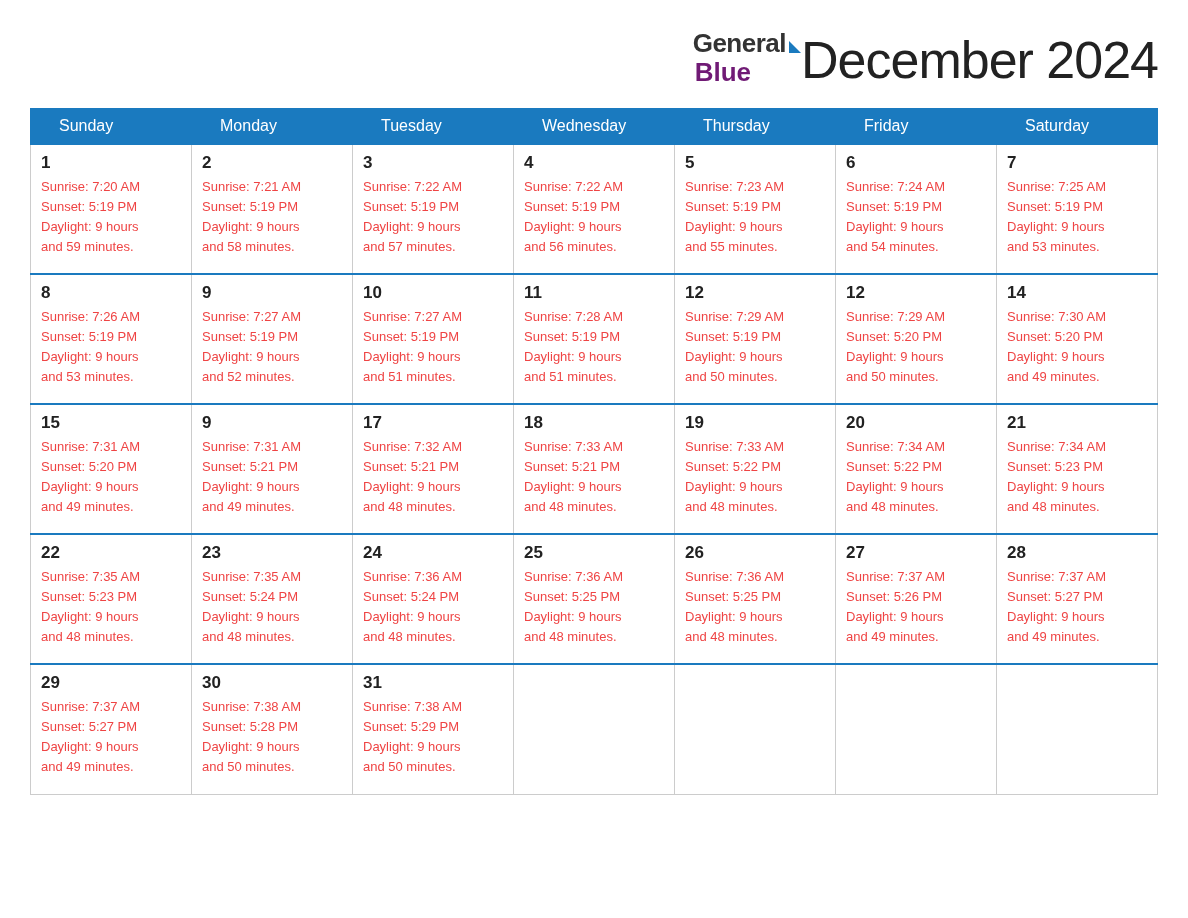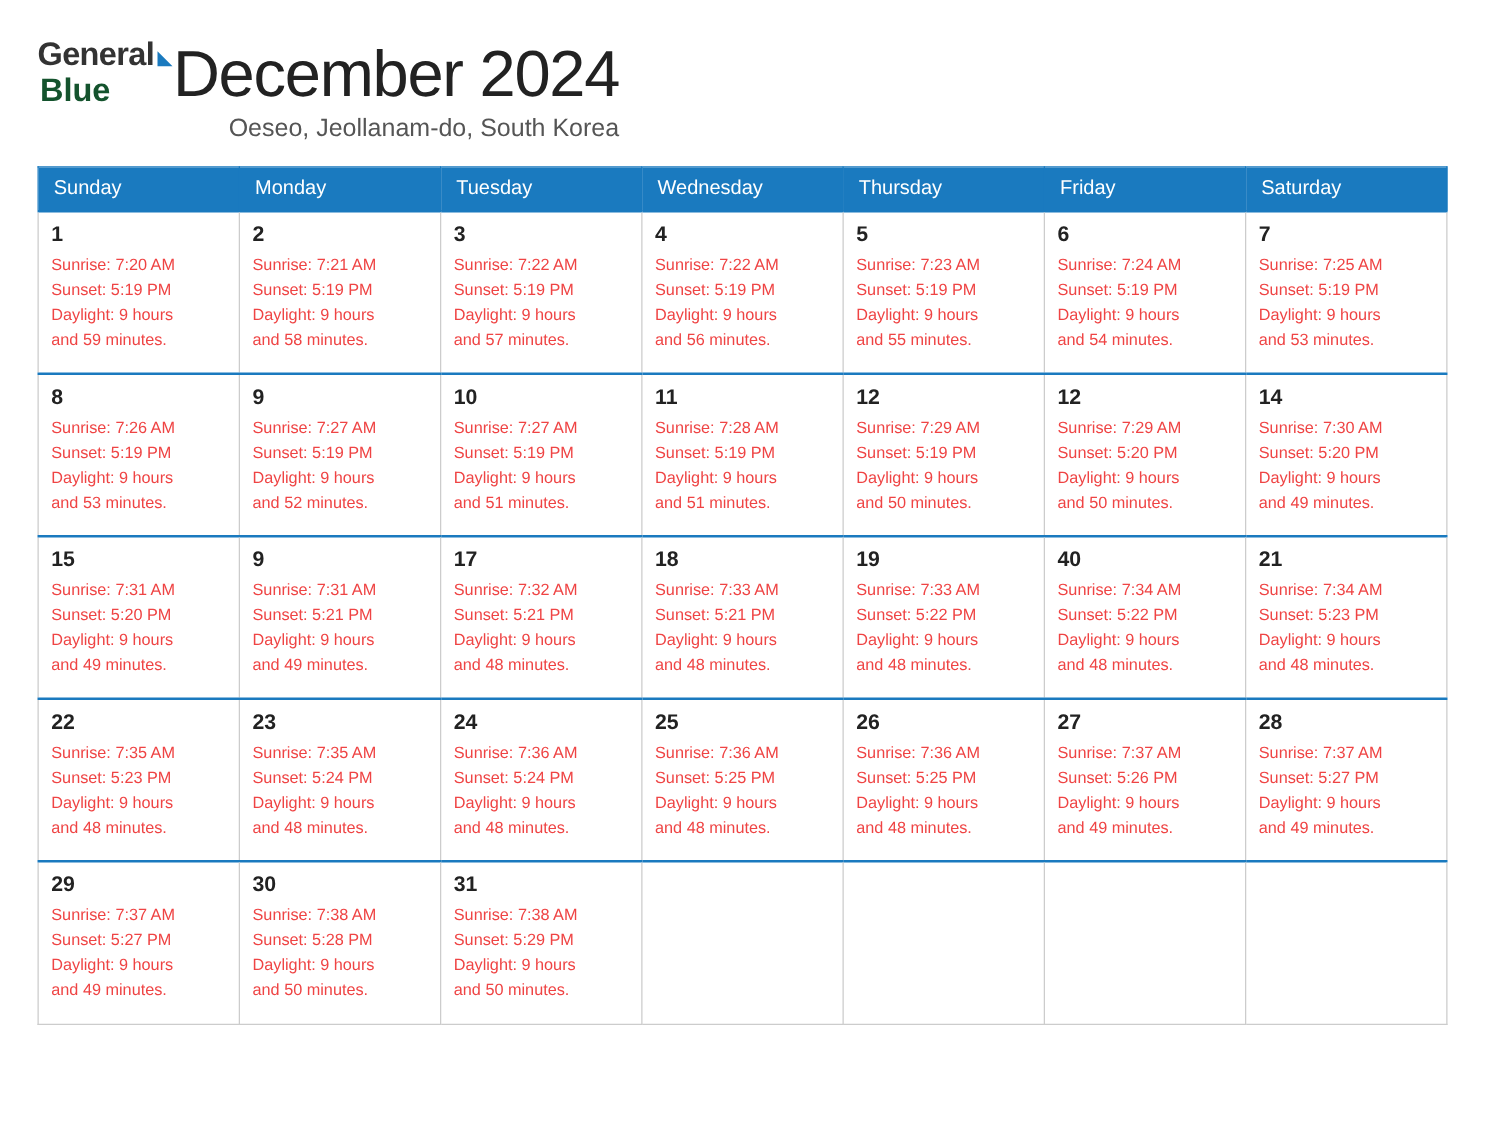--- a/index.html
+++ b/index.html
@@ -5,21 +5,21 @@
     * { margin: 0; padding: 0; box-sizing: border-box; }
     body {
       font-family: Arial, sans-serif;
       background: #fff;
       width: 1188px;
       min-height: 918px;
       padding: 20px 30px;
     }
     .header {
       display: flex;
-      justify-content: flex-start;
+      justify-content: flex-end;
       align-items: flex-start;
       margin-bottom: 18px;
     }
     .logo {
       display: flex;
       flex-direction: column;
       align-items: flex-start;
       margin-top: 8px;
     }
     .logo-top {
@@ -37,21 +37,21 @@
       height: 0;
       border-left: 12px solid #1a7abf;
       border-top: 12px solid transparent;
       border-bottom: 0px solid transparent;
       margin-left: 3px;
       margin-top: 6px;
     }
     .logo-blue {
       font-size: 26px;
       font-weight: bold;
-      color: #14532d;
+      color: #701a75;
       margin-top: -2px;
       margin-left: 2px;
     }
     .header-right {
       text-align: right;
     }
     .month-year {
       font-size: 52px;
       font-weight: normal;
       color: #222;
@@ -66,21 +66,21 @@
     table {
       width: 100%;
       border-collapse: collapse;
       table-layout: fixed;
     }
     thead tr th {
       background-color: #1a7abf;
       color: #fff;
       font-size: 16px;
       font-weight: normal;
-      padding: 8px 12px;
+      padding: 8px 28px;
       text-align: left;
       border: 1px solid #1a7abf;
     }
     tbody tr td {
       vertical-align: top;
       padding: 8px 10px;
       border: 1px solid #ccc;
       border-top: 2px solid #1a7abf;
       font-size: 13px;
       color: #333;
@@ -109,21 +109,20 @@
 <div class="header">
   <div class="logo">
     <div class="logo-top">
       <span class="logo-general">General</span>
       <div class="logo-arrow"></div>
     </div>
     <span class="logo-blue">Blue</span>
   </div>
   <div class="header-right">
     <div class="month-year">December 2024</div>
-    <div class="location">Oeseo, Jeollanam-do, South Korea</div>
   </div>
 </div>
 
 <table>
   <thead>
     <tr>
 
     <th>Sunday</th>
         <th>Monday</th>
         <th>Tuesday</th>
@@ -305,21 +304,21 @@
         <td>
         <span class="day-num">19</span>
         <div class="day-info">
           Sunrise: 7:33 AM<br>
           Sunset: 5:22 PM<br>
           Daylight: 9 hours<br>
           and 48 minutes.
         </div>
       </td>
         <td>
-        <span class="day-num">40</span>
+        <span class="day-num">20</span>
         <div class="day-info">
           Sunrise: 7:34 AM<br>
           Sunset: 5:22 PM<br>
           Daylight: 9 hours<br>
           and 48 minutes.
         </div>
       </td>
         <td>
         <span class="day-num">21</span>
         <div class="day-info">

